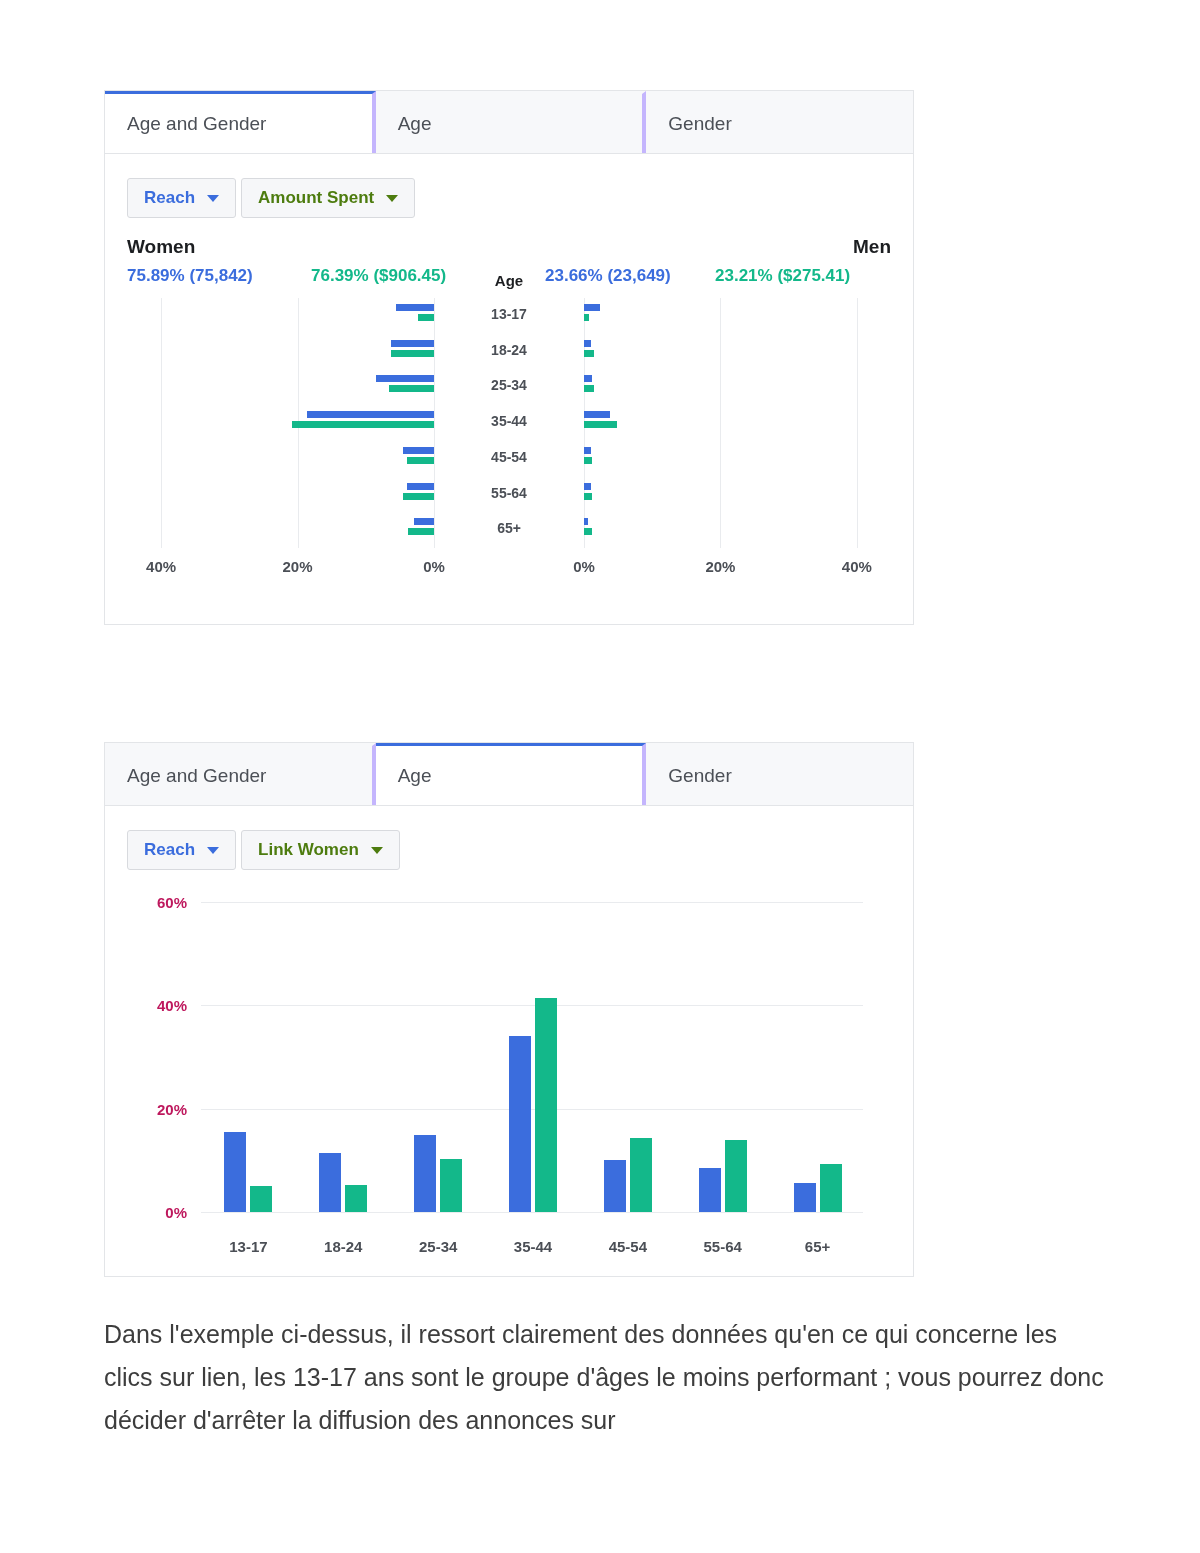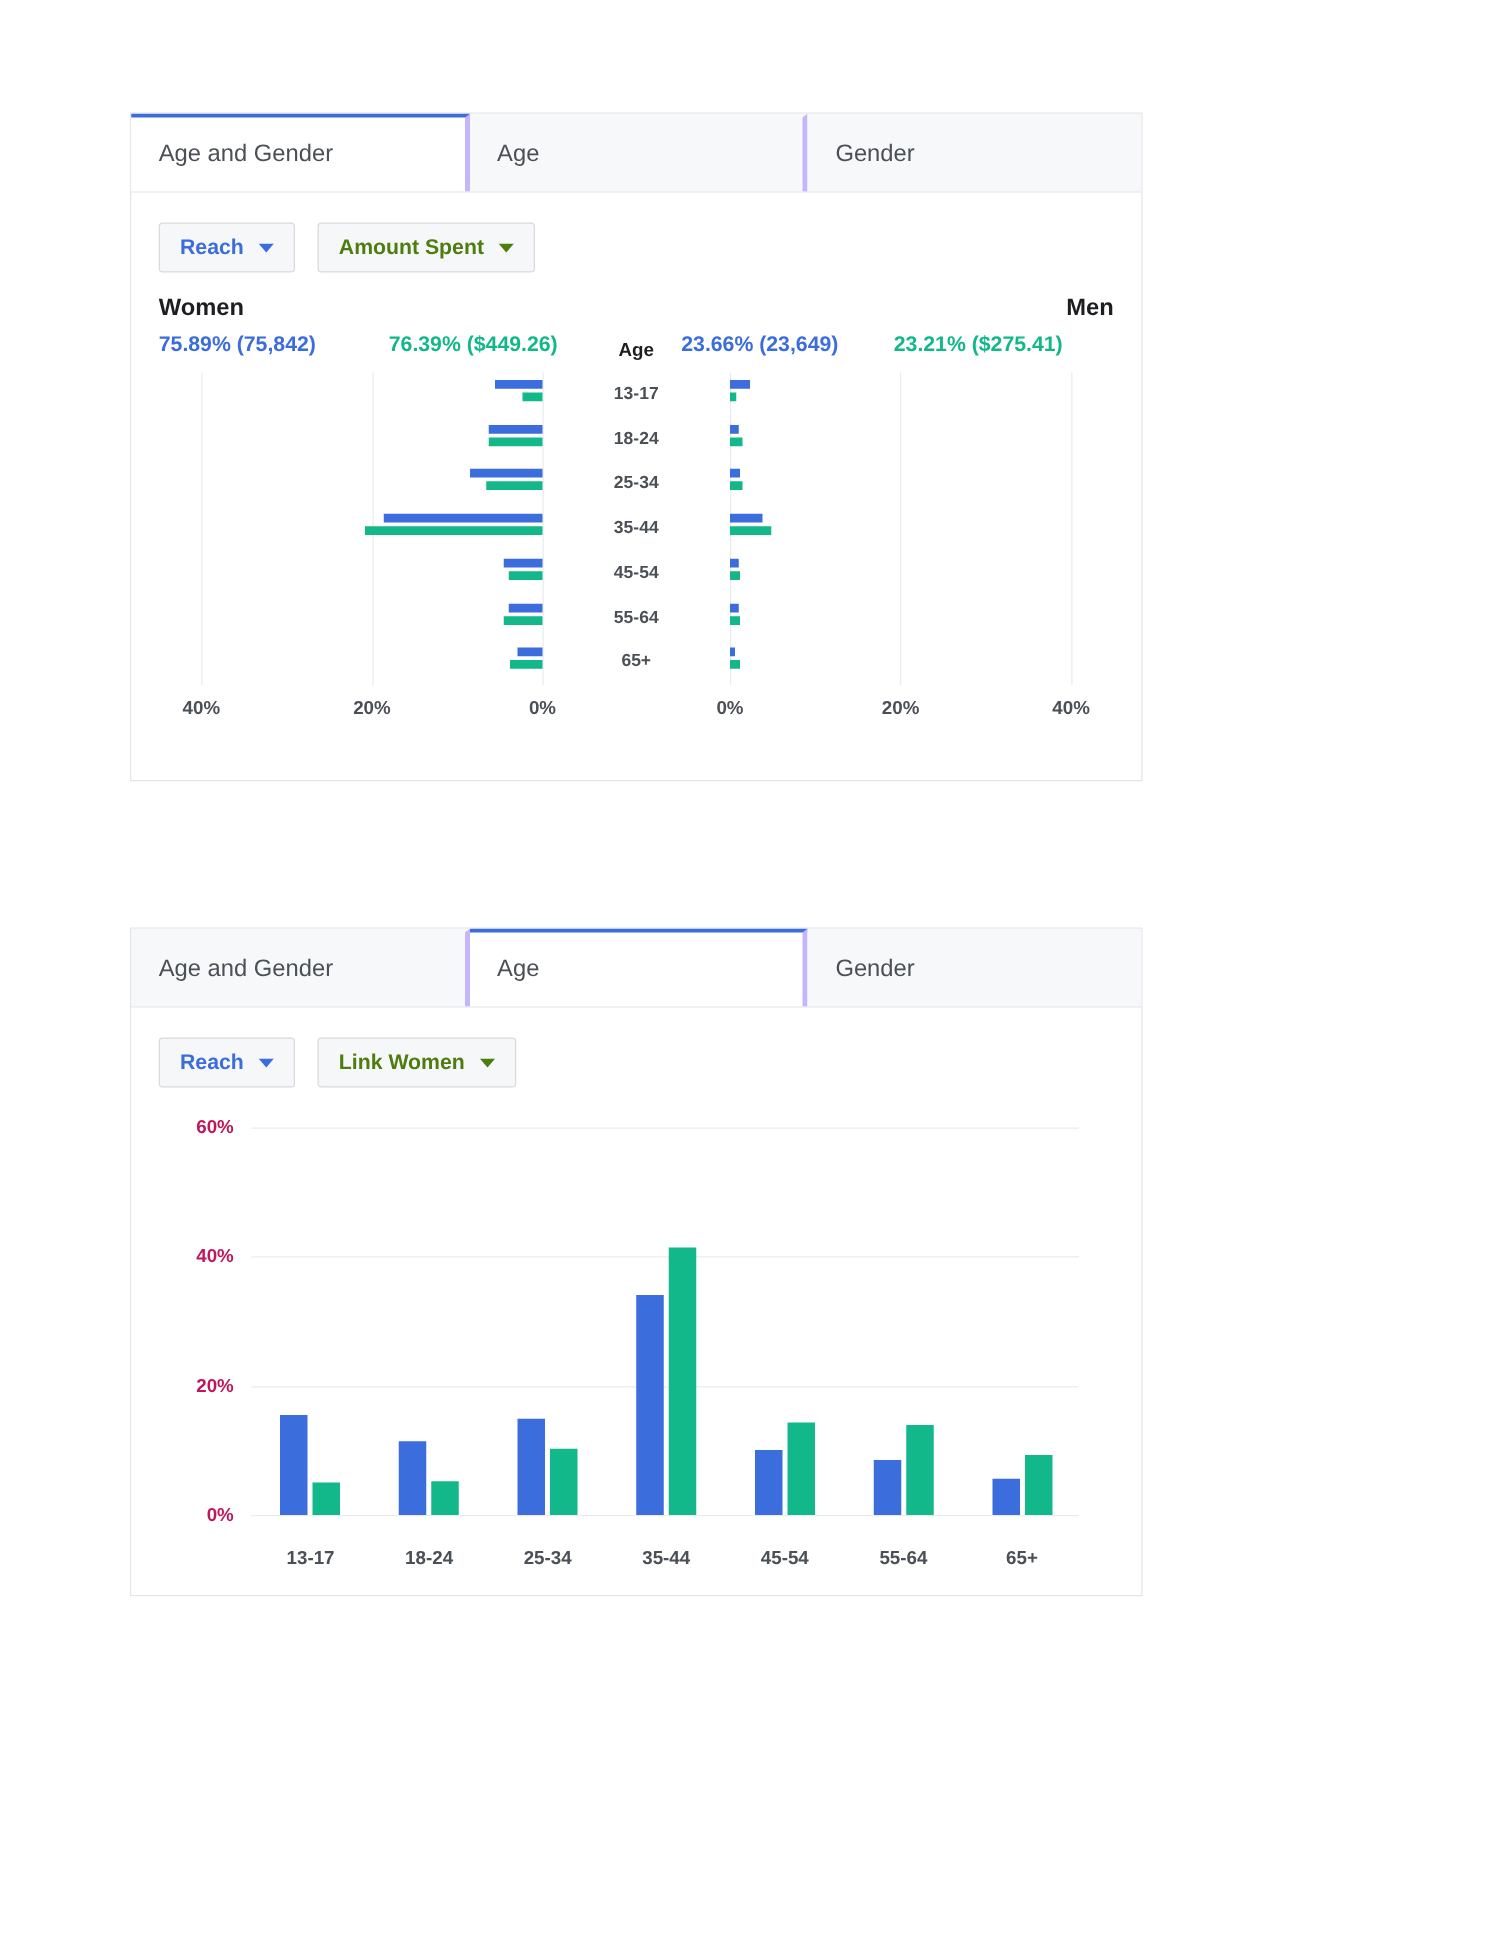--- a/index.html
+++ b/index.html
@@ -55,21 +55,21 @@
   .tab:last-child { border-right: none; text-align: center; }
   .tab.active {
     background: #ffffff;
     border-top: 3px solid #3b6ddd;
     color: #4b4f56;
   }
 
   
   .metric-row {
     display: flex;
-    gap: 18px;
+    gap: 5px;
     padding: 24px 0 0 22px;
   }
   .metric-btn {
     border: 1px solid #d8dade;
     border-radius: 3px;
     background: #f6f7f9;
     padding: 9px 16px;
     font-size: 17px;
     font-weight: bold;
     display: inline-flex;
@@ -261,21 +261,21 @@
         <span>Amount Spent</span>
         <span class="caret"></span>
       </div>
     </div>
 
     <div class="pyramid">
       <div class="gender-label" style="left:22px; top:0px;">Women</div>
       <div class="gender-label" style="right:22px; top:0px;">Men</div>
 
       <div class="pct-line pct-blue" style="left:22px; top:30px;">75.89% (75,842)</div>
-      <div class="pct-line pct-green" style="left:206px; top:30px;">76.39% ($449.26)</div>
+      <div class="pct-line pct-green" style="left:206px; top:30px;">76.39% ($906.45)</div>
       <div class="pct-line pct-blue" style="left:440px; top:30px;">23.66% (23,649)</div>
       <div class="pct-line pct-green" style="left:610px; top:30px;">23.21% ($275.41)</div>
 
       <div class="age-head">Age</div>
 
       <div class="plot" id="pyramid-plot">
           <div class="vgrid" style="left: 34.1111px;"></div>
           <div class="vgrid" style="left: 170.556px;"></div>
           <div class="vgrid" style="left: 307px;"></div>
           <div class="vgrid" style="left: 457px;"></div>
@@ -397,14 +397,15 @@
         <div class="xlab" style="left: 143.429px; top: 346px;">13-17</div>
         <div class="xlab" style="left: 238.286px; top: 346px;">18-24</div>
         <div class="xlab" style="left: 333.143px; top: 346px;">25-34</div>
         <div class="xlab" style="left: 428px; top: 346px;">35-44</div>
         <div class="xlab" style="left: 522.857px; top: 346px;">45-54</div>
         <div class="xlab" style="left: 617.714px; top: 346px;">55-64</div>
         <div class="xlab" style="left: 712.571px; top: 346px;">65+</div>
       </div>
   </div>
 
+  <div class="paragraph">Dans l'exemple ci-dessus, il ressort clairement des données qu'en ce qui concerne les clics sur lien, les 13-17 ans sont le groupe d'âges le moins performant ; vous pourrez donc décider d'arrêter la diffusion des annonces sur</div>
 
 </div>
 
 </body></html>

